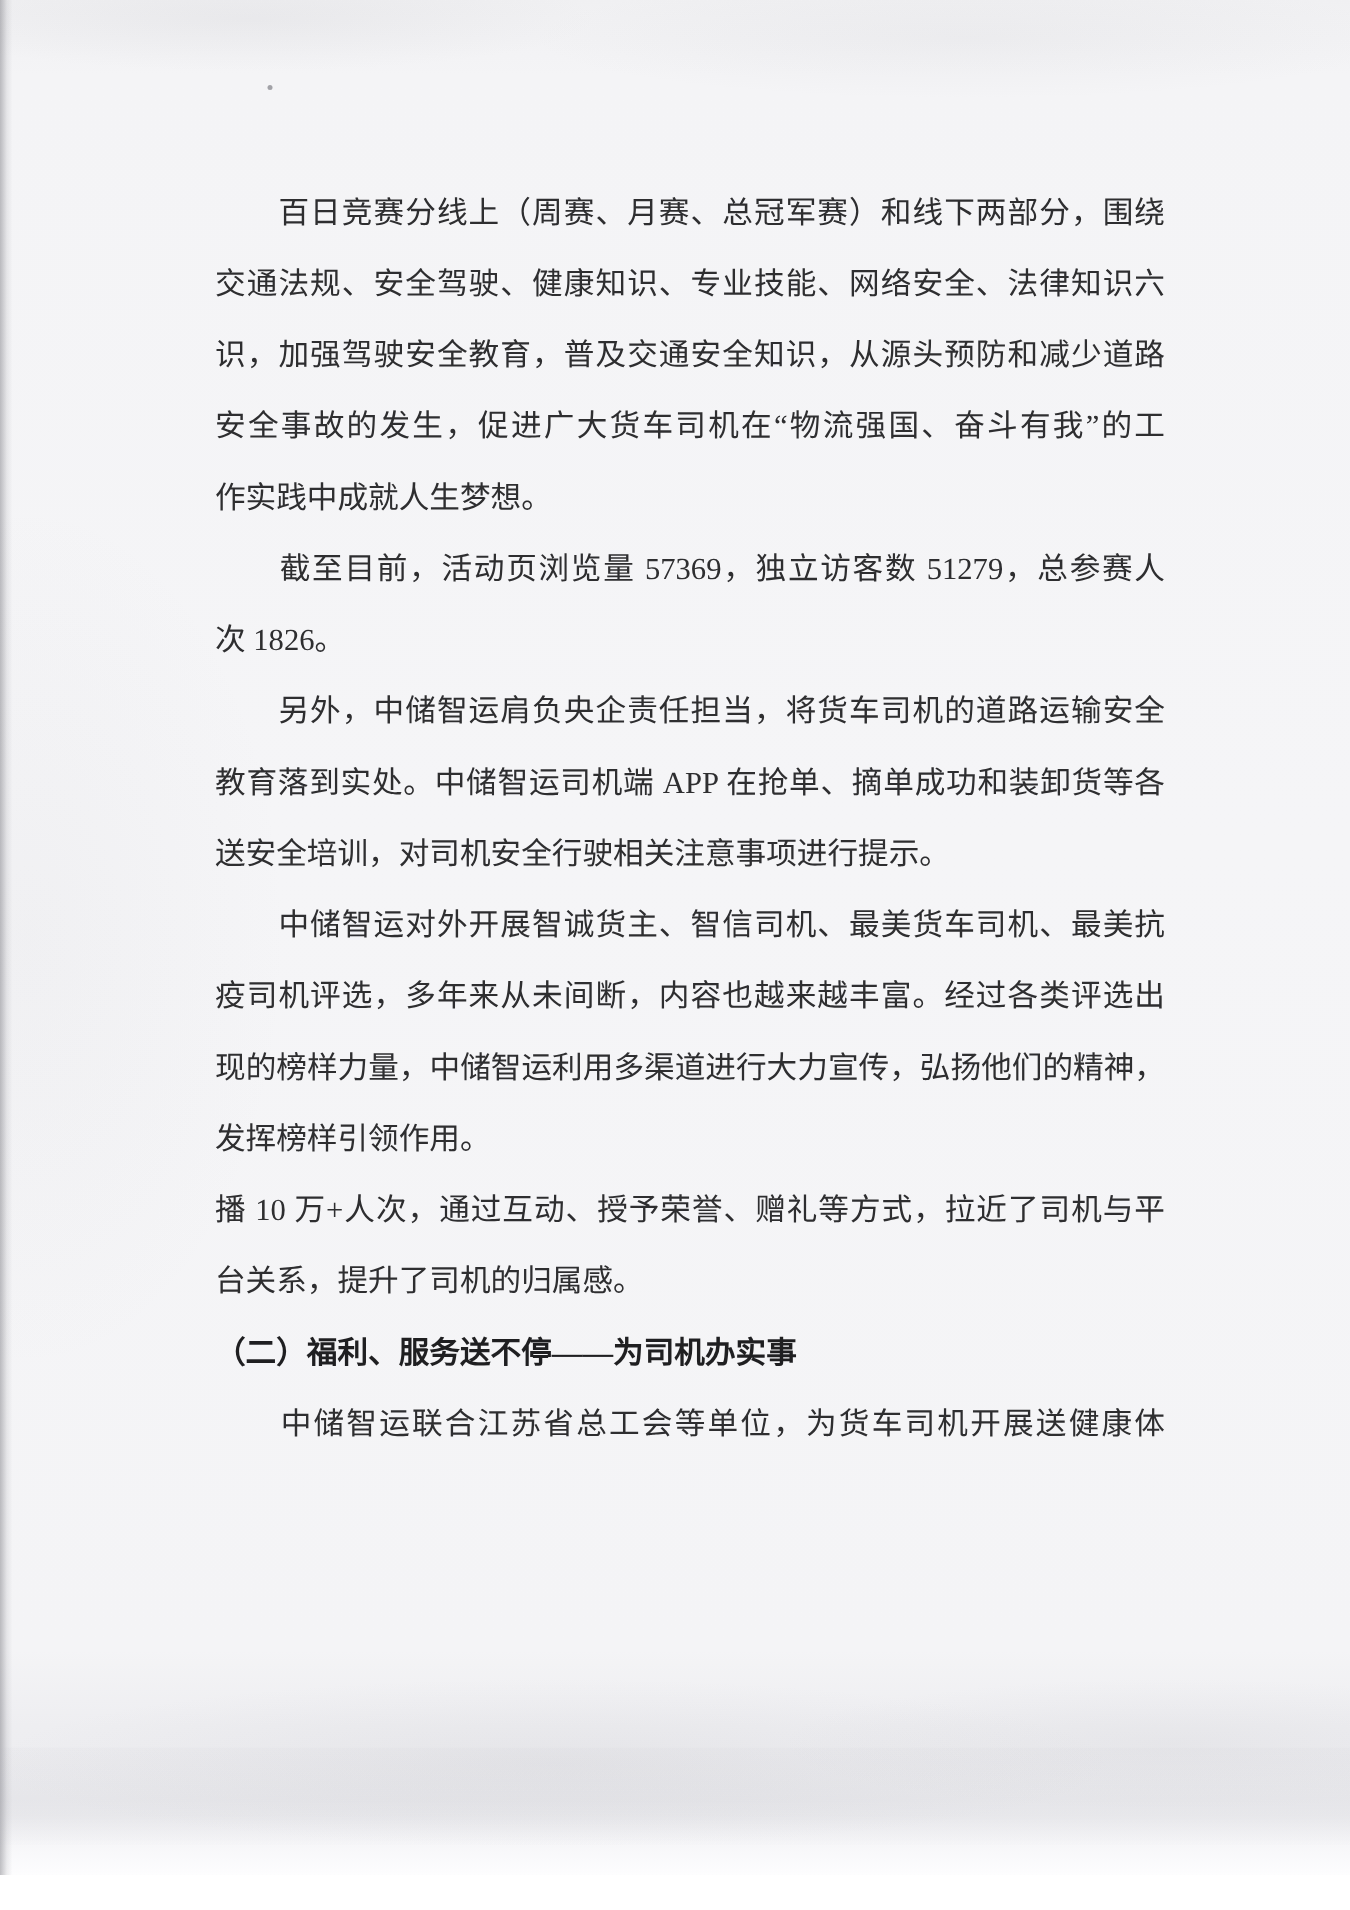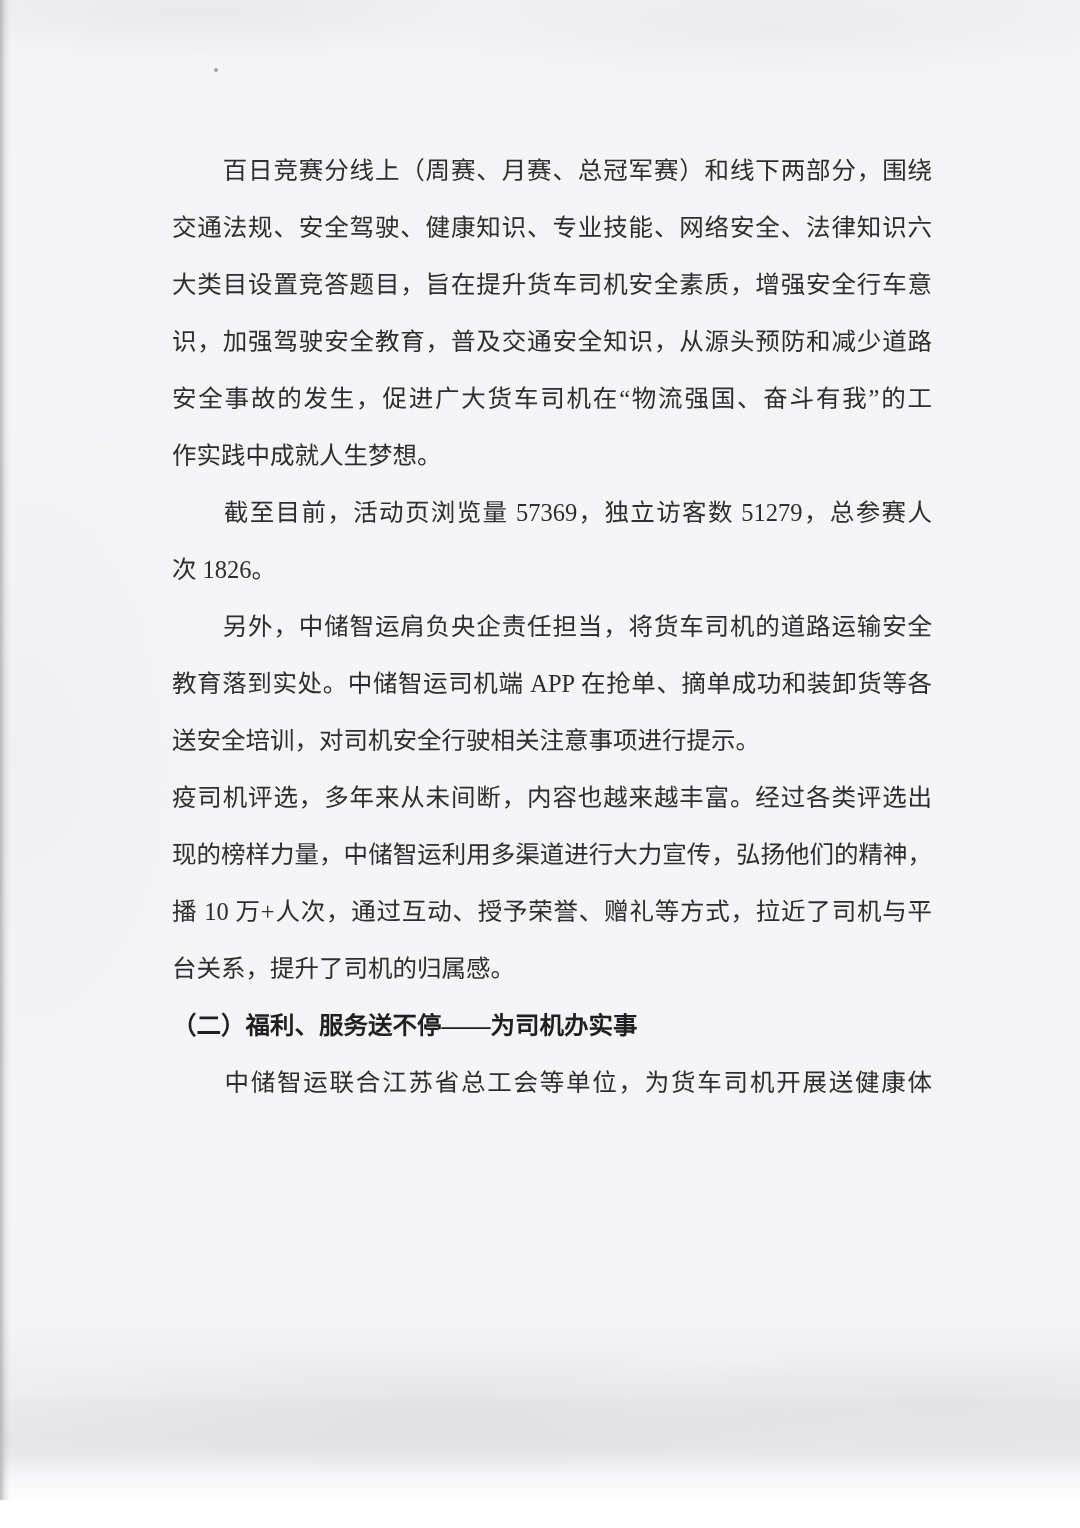--- a/index.html
+++ b/index.html
@@ -100,29 +100,30 @@
 <body>
 
 <div class="paper">
   <div class="scan-texture"></div>
   <div class="scan-edge-left"></div>
   <div class="speck"></div>
   <div class="scan-bottom-band"></div>
   <div class="doc">
       <div class="line stretch">　　百日竞赛分线上（周赛、月赛、总冠军赛）和线下两部分，围绕</div>
       <div class="line stretch">交通法规、安全驾驶、健康知识、专业技能、网络安全、法律知识六</div>
-      <div class="line stretch">大类目设置竞答题目，旨在提升货车司机安全素质，增强安全行车意</div>
       <div class="line stretch">识，加强驾驶安全教育，普及交通安全知识，从源头预防和减少道路</div>
       <div class="line stretch">安全事故的发生，促进广大货车司机在“物流强国、奋斗有我”的工</div>
       <div class="line">作实践中成就人生梦想。</div>
       <div class="line stretch">　　截至目前，活动页浏览量 57369，独立访客数 51279，总参赛人</div>
       <div class="line">次 1826。</div>
       <div class="line stretch">　　另外，中储智运肩负央企责任担当，将货车司机的道路运输安全</div>
       <div class="line stretch">教育落到实处。中储智运司机端 APP 在抢单、摘单成功和装卸货等各</div>
       <div class="line">送安全培训，对司机安全行驶相关注意事项进行提示。</div>
+      <div class="line stretch">　　中储智运对外开展智诚货主、智信司机、最美货车司机、最美抗</div>
       <div class="line stretch">疫司机评选，多年来从未间断，内容也越来越丰富。经过各类评选出</div>
       <div class="line stretch">现的榜样力量，中储智运利用多渠道进行大力宣传，弘扬他们的精神，</div>
+      <div class="line">发挥榜样引领作用。</div>
       <div class="line stretch">播 10 万+人次，通过互动、授予荣誉、赠礼等方式，拉近了司机与平</div>
       <div class="line">台关系，提升了司机的归属感。</div>
       <div class="line heading">（二）福利、服务送不停——为司机办实事</div>
       <div class="line stretch">　　中储智运联合江苏省总工会等单位，为货车司机开展送健康体</div>
     </div>
 </div>
 
 </body></html>

